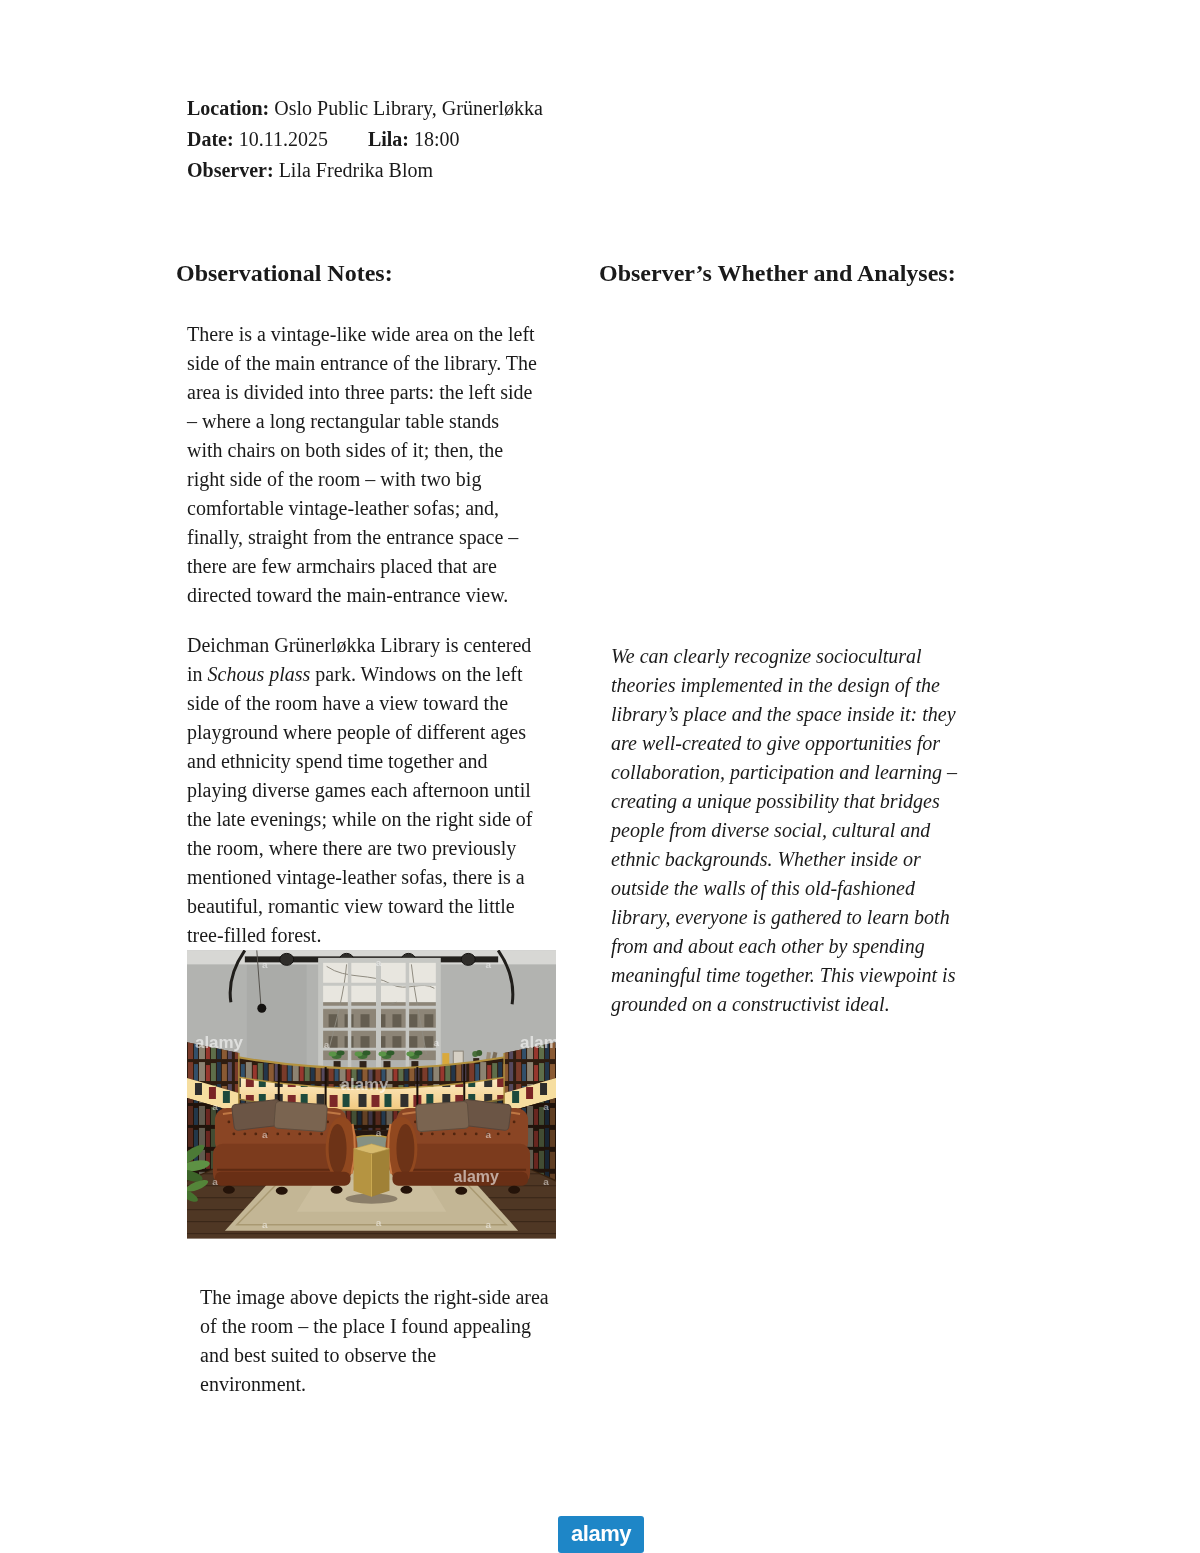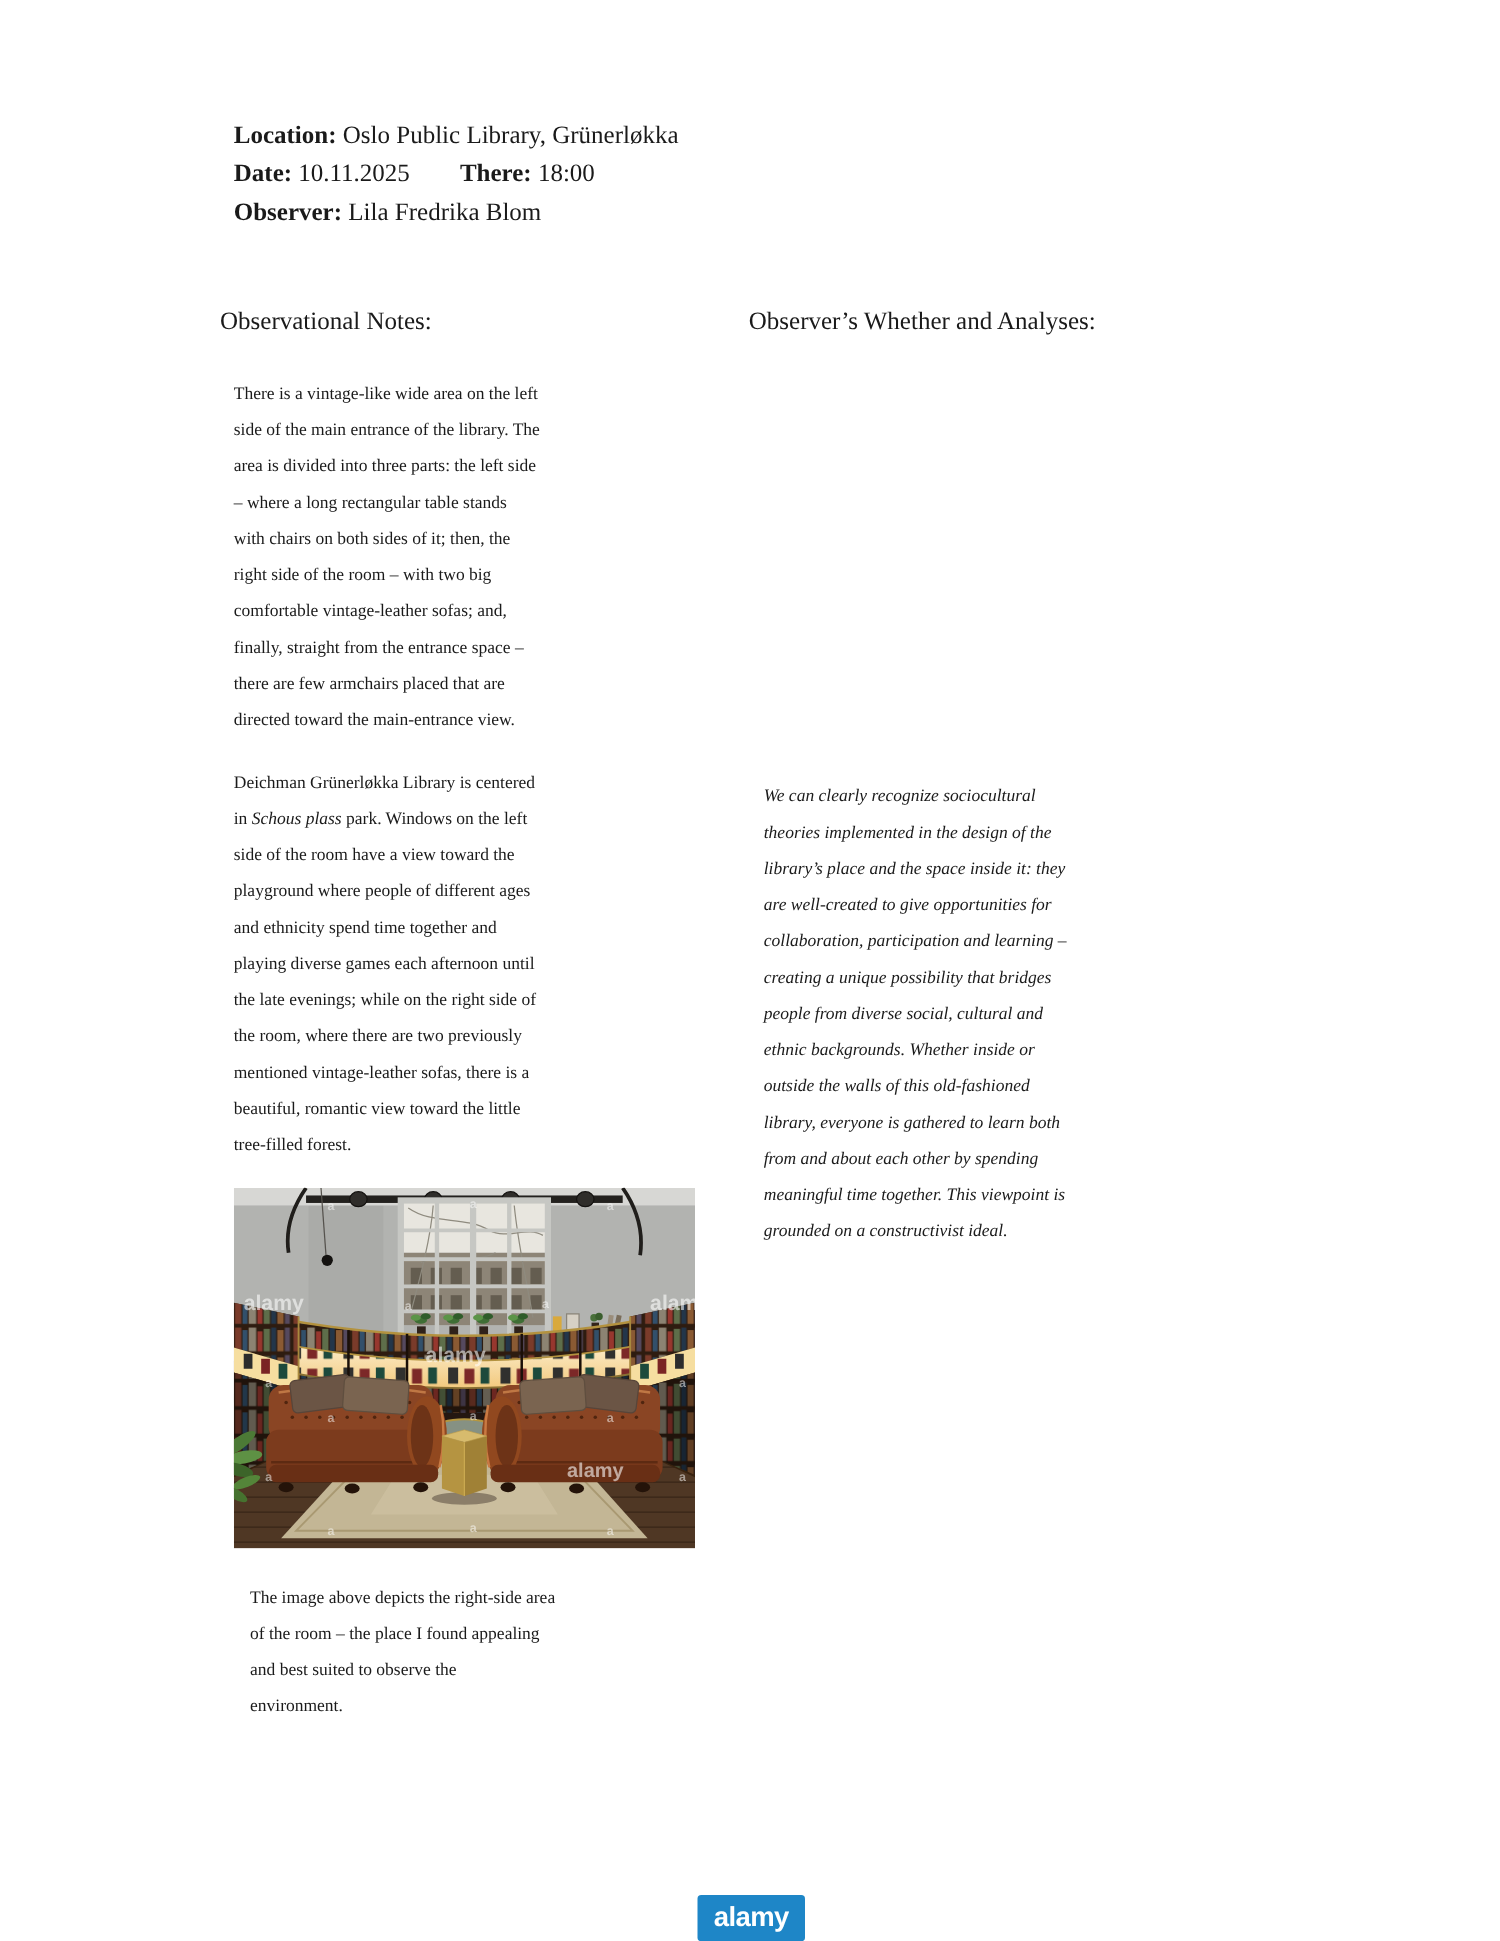--- a/index.html
+++ b/index.html
@@ -12,30 +12,31 @@
     color:#1a1a1a;
     overflow:hidden;
   }
   .meta{
     position:absolute; left:187px; top:93px;
     font-size:20px; line-height:31px;
   }
   .b{font-weight:700;}
   .time-label{margin-left:40px;}
   .col-heading{
-    position:absolute; top:245px;
-    font-size:20px; font-weight:400; line-height:24px;
+    position:absolute; top:261px;
+    font-size:24px; font-weight:700; line-height:24px;
   }
   .col-heading.left{left:176px;}
   .col-heading.right{left:599px;}
   .para{
     position:absolute;
-    font-size:14px; line-height:29px;
+    font-size:20px; line-height:29px;
     white-space:pre-line;
     width:460px;
+    margin-top:19px;
   }
   .p1{left:187px; top:301px;}
   .p2{left:187px; top:612px;}
   .p3{left:200px; top:1264px;}
   .pr{left:611px; top:623px; font-style:italic;}
   .i{font-style:italic;}
   .photo{
     position:absolute; left:187px; top:950px;
     width:369px; height:289px; margin:0; padding:0;
     overflow:hidden;
@@ -66,21 +67,21 @@
     letter-spacing:-0.5px;
   }
 </style>
 </head>
 <body>
 
 <div class="page">
 
   <div class="meta">
     <div><span class="b">Location:</span> <span>Oslo Public Library, Grünerløkka</span></div>
-    <div><span class="b">Date:</span> <span>10.11.2025</span><span class="b time-label">There:</span> <span>18:00</span></div>
+    <div><span class="b">Date:</span> <span>10.11.2025</span><span class="b time-label">Lila:</span> <span>18:00</span></div>
     <div><span class="b">Observer:</span> <span>Lila Fredrika Blom</span></div>
   </div>
 
   <div class="col-heading left">Observational Notes:</div>
   <div class="col-heading right">Observer’s Whether and Analyses:</div>
 
   <div class="para p1">There is a vintage-like wide area on the left
 side of the main entrance of the library. The
 area is divided into three parts: the left side
 – where a long rectangular table stands

